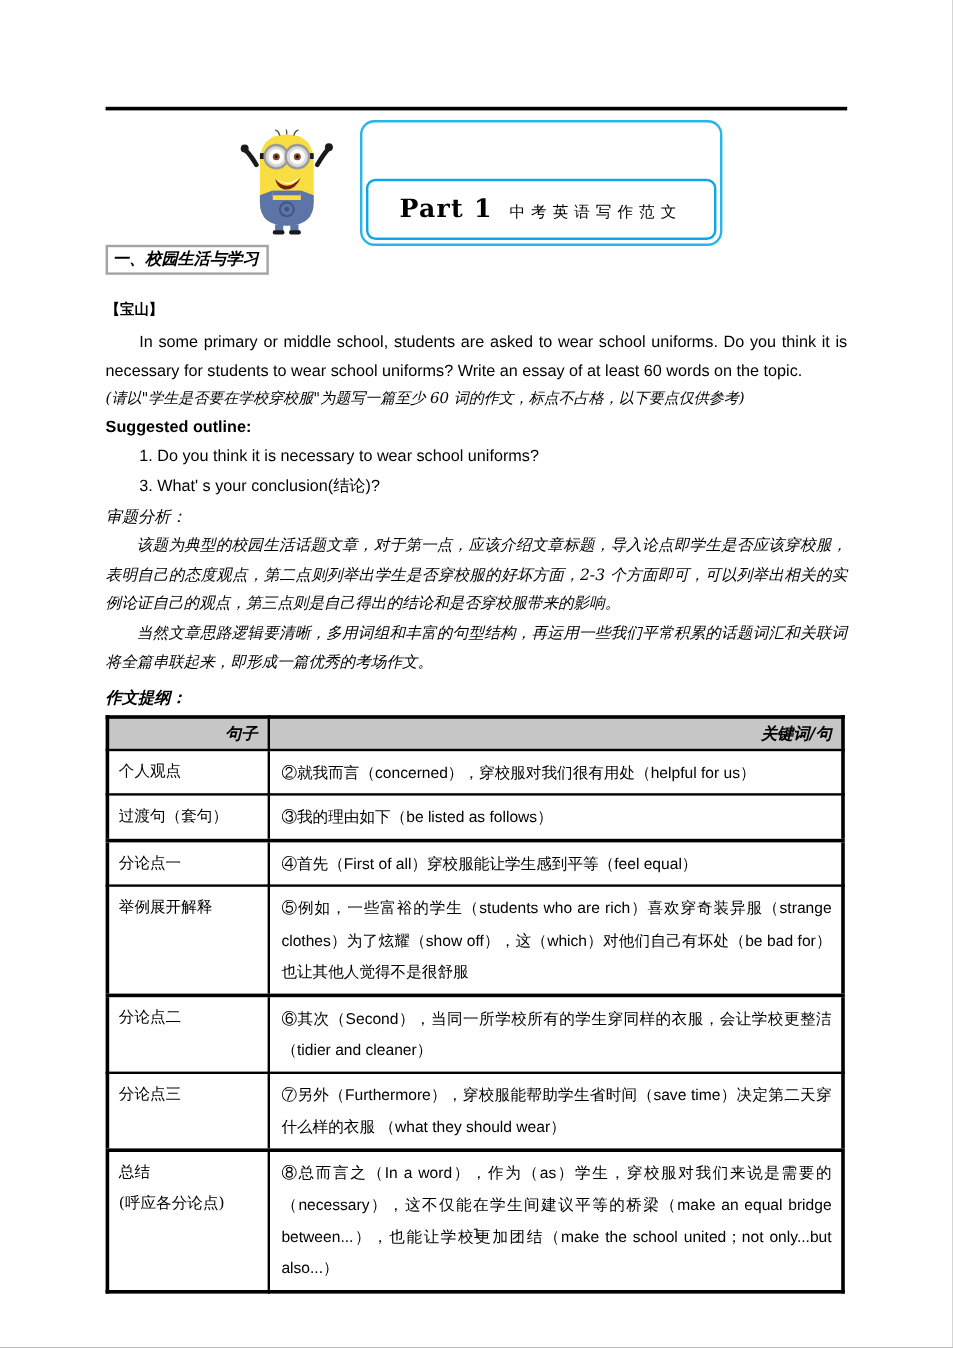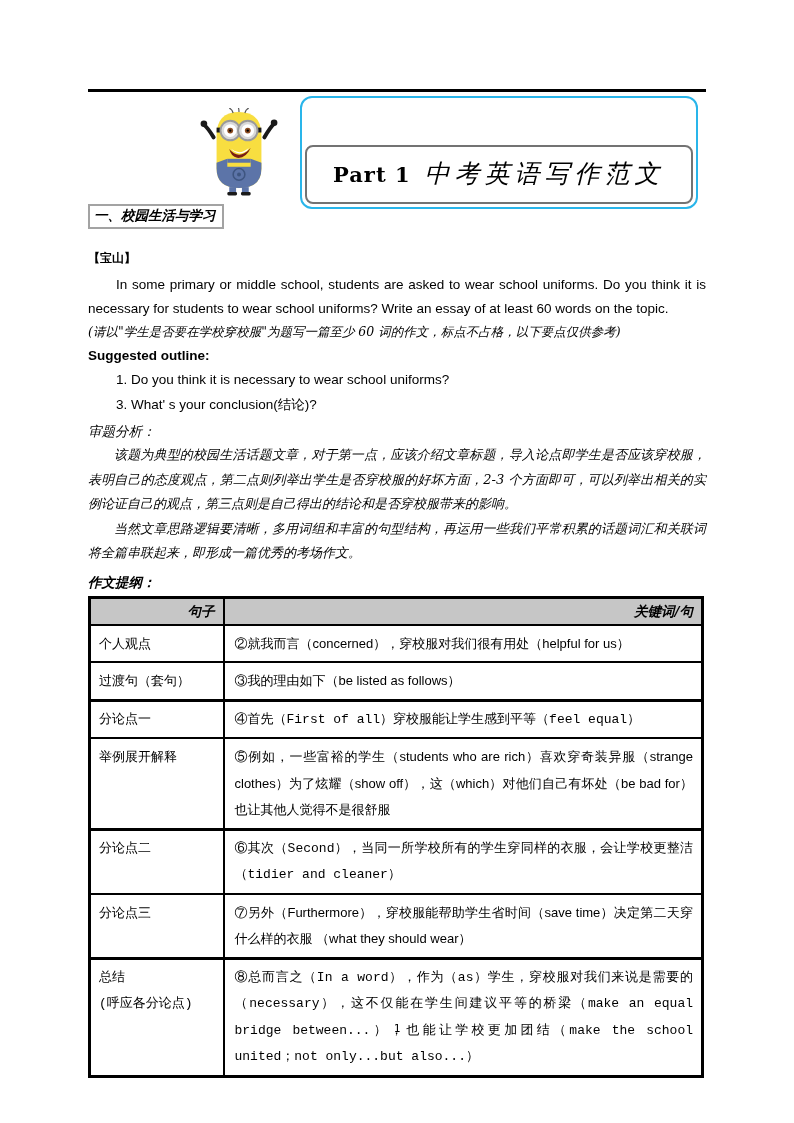--- a/index.html
+++ b/index.html
@@ -34,38 +34,37 @@
     height: 92px;
   }
   .minion-wrap { margin-left: 112px; width: 78px; height: 88px; }
   .part-box-outer {
     margin-left: 22px;
     border: 2px solid #29b5ea;
     border-radius: 12px;
     padding: 3px;
   }
   .part-box-inner {
-    border: 2px solid #737373;
+    border: 2px solid #0ea5e9;
     border-radius: 8px;
     padding: 10px 26px 12px 26px;
     display: flex;
     align-items: baseline;
     background: #fff;
     margin-top: 44px;
   }
   .part-label {
     font-family: "DejaVu Serif", serif;
     font-weight: bold;
     font-size: 21px;
     letter-spacing: 1px;
   }
   .part-title {
     font-family: "DejaVu Serif", serif;
-    font-style: italic;
-    font-size: 25px;
+    font-size: 13px;
     letter-spacing: 5px;
     margin-left: 14px;
   }
   
   .section-box {
     display: inline-block;
     border: 2px solid #a3a3a3;
     padding: 1px 6px 2px 4px;
     font-weight: bold;
     font-size: 13.5px;
@@ -149,21 +148,21 @@
     padding: 5px 6px 4px 8px;
     line-height: 26px;
     white-space: pre-line;
     font-family: "DejaVu Serif", serif;
   }
   td.col-content {
     padding: 5px 8px 4px 10px;
     line-height: 26.5px;
     text-align: justify;
   }
-  tr.thick td { border-top-width: 3px; font-family: Liberation Mono, monospace; }
+  tr.thick td { border-top-width: 3px; }
   
   .page-number {
     position: absolute;
     left: 0; right: 0;
     top: 1022px;
     text-align: center;
     font-size: 11px;
     font-family: "DejaVu Sans Mono", monospace;
   }
 </style>

